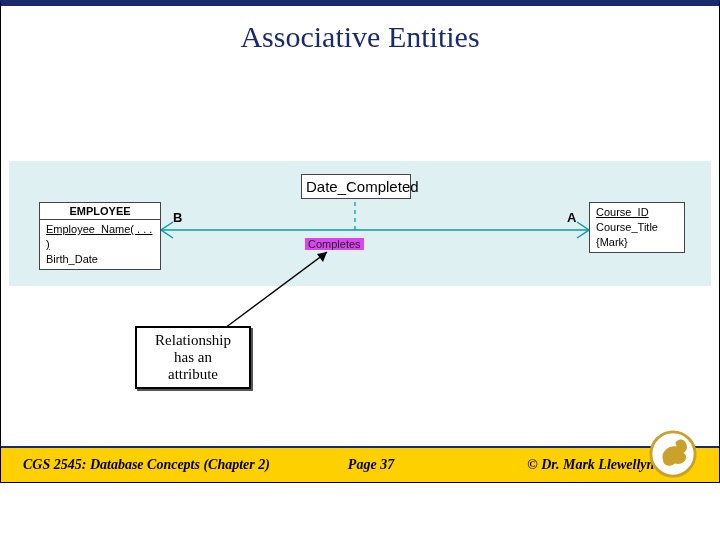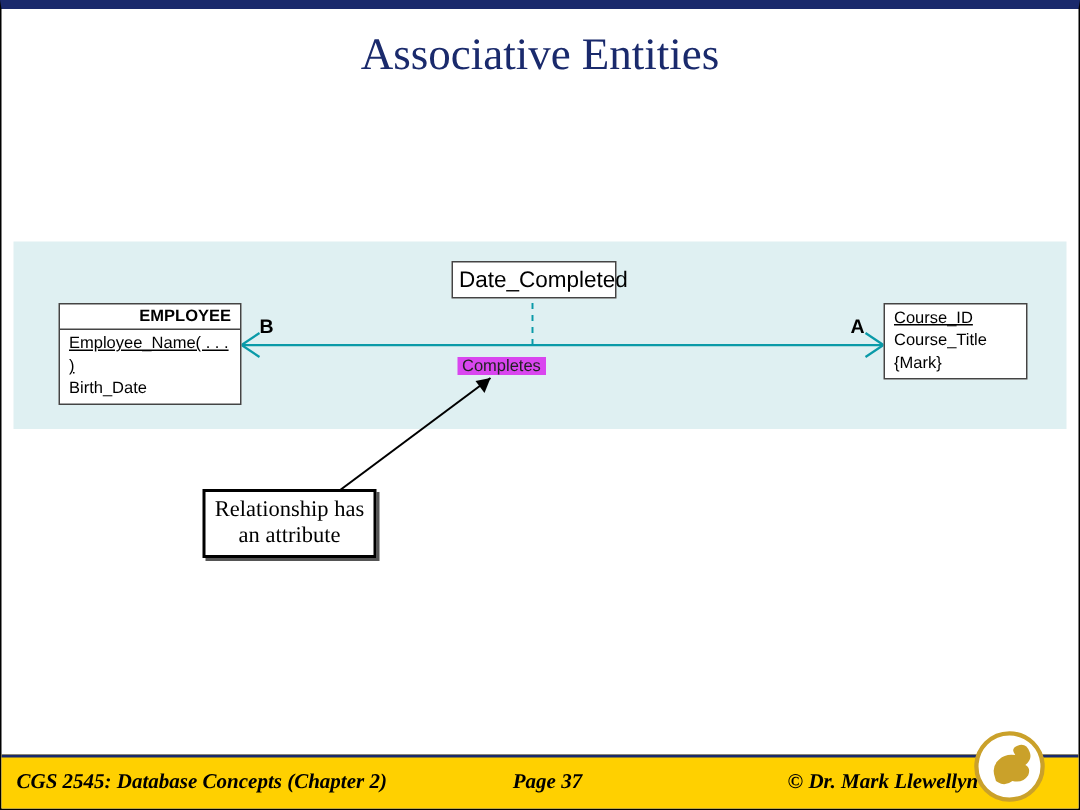--- a/index.html
+++ b/index.html
@@ -1,18 +1,18 @@
 <!DOCTYPE html>
 <html><head>
 <meta charset="utf-8">
 <style>
   * { box-sizing: border-box; margin: 0; padding: 0; }
   html, body { width: 720px; height: 540px; font-family: Arial, sans-serif; background: #fff; }
   .slide {
-    width: 720px; height: 540px;
+    width: 720px; height: 483px;
     border: 1px solid #000;
     border-top: 6px solid #1a2a6c;
     position: relative;
     background: #fff;
   }
   .title {
     text-align: center;
     font-size: 30px;
     font-family: "Times New Roman", serif;
     color: #1a2a6c;
@@ -25,21 +25,21 @@
     background: #dff0f2;
   }
   .entity-box {
     position: absolute;
     background: #fff;
     border: 1px solid #444;
     font-family: Arial, sans-serif;
     font-size: 11px;
   }
   .entity-header {
-    text-align: right;
+    text-align: center;
     font-weight: bold;
     border-bottom: 1px solid #444;
     padding: 2px 6px;
   }
   .entity-attrs { padding: 2px 6px; line-height: 1.35; }
   .entity-attrs div:first-child { text-decoration: underline; }
   .emp { left: 38px; top: 196px; width: 122px; }
   .crs { left: 588px; top: 196px; width: 96px; }
   .attr-box {
     position: absolute;
@@ -73,37 +73,38 @@
   .lblB { left: 172px; top: 204px; }
   .lblA { left: 566px; top: 204px; }
   .callout {
     position: absolute;
     left: 134px; top: 320px;
     width: 116px;
     border: 2px solid #000;
     text-align: center;
     font-family: "Times New Roman", serif;
     font-size: 15px;
-    padding: 4px 6px;
+    padding: 4px 18px;
     background: #fff;
     box-shadow: 2px 2px 0 #555;
   }
   .footer {
     position: absolute;
     left: 0; right: 0; bottom: 0;
     height: 36px;
     background: #ffd000;
     border-top: 2px solid #1a2a6c;
     display: flex;
     align-items: center;
     font-family: "Times New Roman", serif;
     font-style: italic;
     font-weight: bold;
     font-size: 14px;
     color: #000;
+    padding-left: 12px;
   }
   .footer .left { flex: 1.4; padding-left: 10px; }
   .footer .mid  { flex: 1; text-align: center; }
   .footer .right{ flex: 1.4; text-align: center; }
   .logo {
     position: absolute;
     right: 22px; bottom: 4px;
     width: 48px; height: 48px;
   }
 </style>

